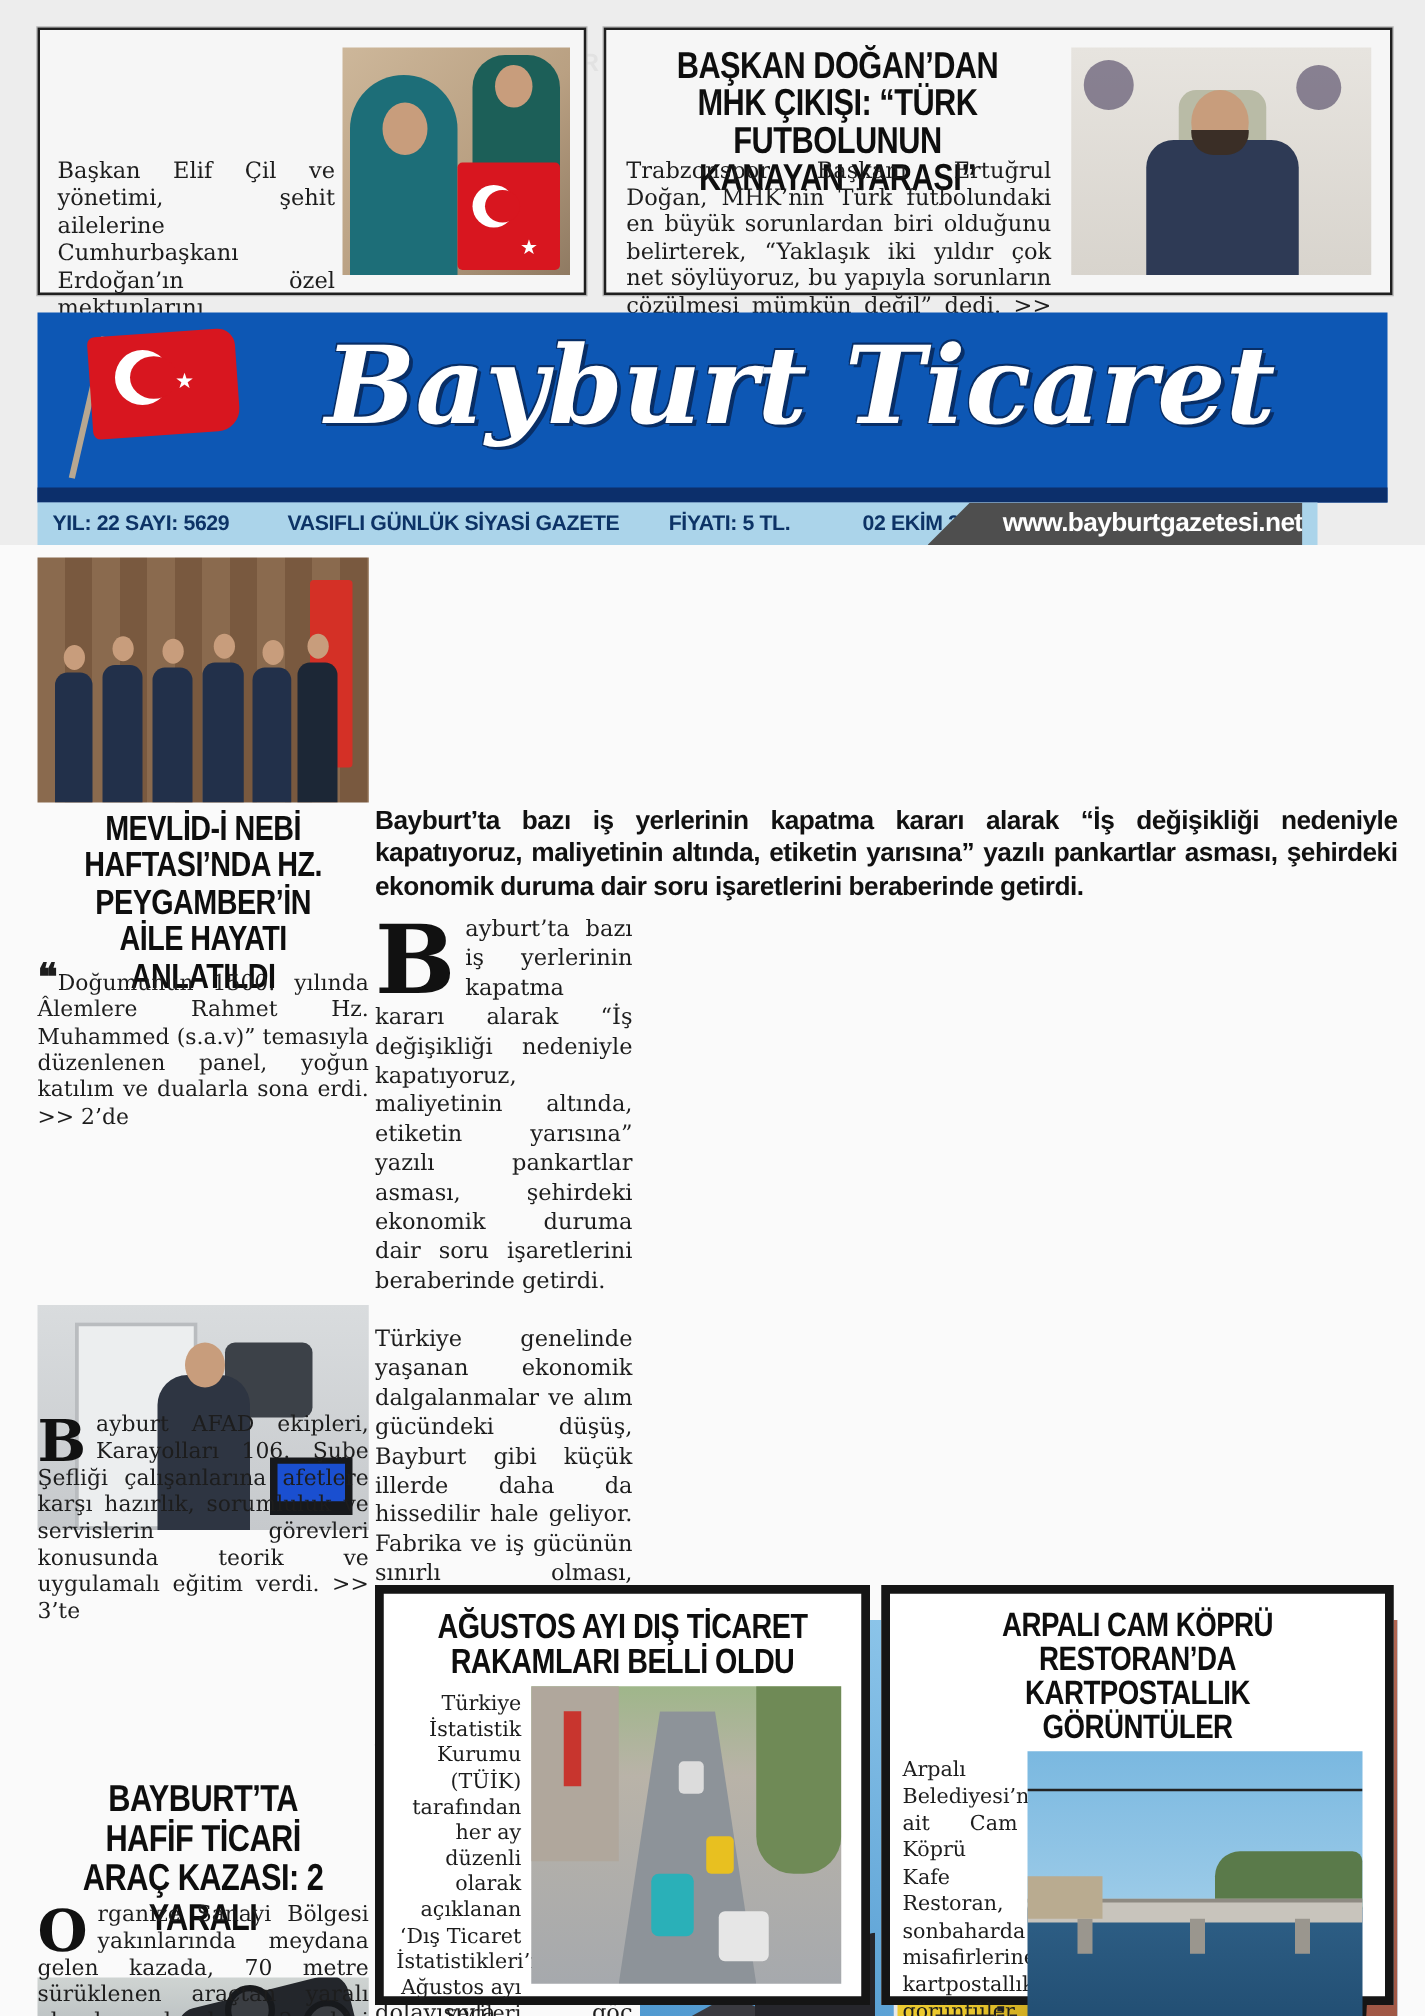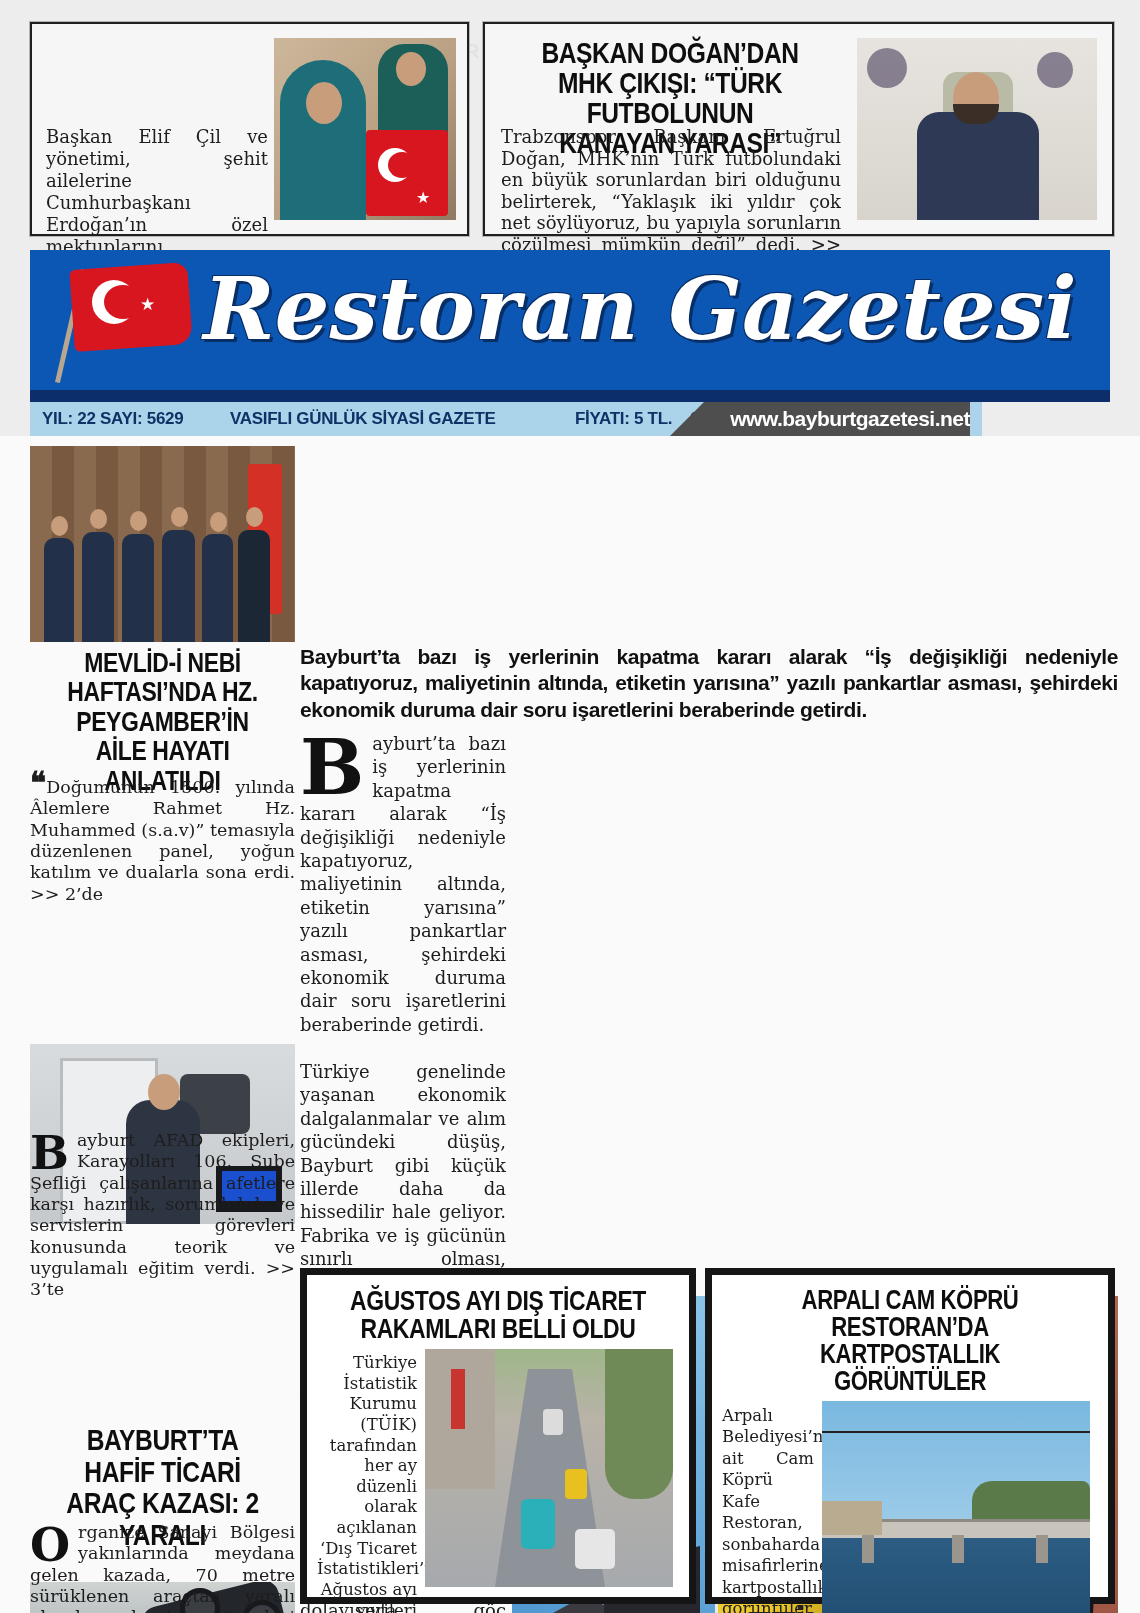--- a/index.html
+++ b/index.html
@@ -16,21 +16,21 @@
   .serif{font-family:"DejaVu Serif",serif;color:#1d1d1d;text-align:justify;}
   
   .topbox{position:absolute;top:22px;height:210px;background:#f6f6f6;border:2px solid #1f1f1f;
           box-shadow:0 0 0 1px #b5b5b5;}
   
   #masthead{position:absolute;left:30px;top:250px;width:1080px;height:140px;background:#0d57b4;
             border-bottom:12px solid #0c2f6b;}
   #mast-title{position:absolute;left:150px;top:8px;width:920px;text-align:center;color:#ffffff;
               font-family:"DejaVu Serif",serif;font-weight:bold;font-style:italic;font-size:86px;
               text-shadow:3px 3px 0 #082e66,-1px -1px 0 #082e66,1px -1px 0 #082e66,-1px 1px 0 #082e66;}
-  #datebar{position:absolute;left:30px;top:402px;width:952px;height:34px;background:#abd4ea;}
+  #datebar{position:absolute;left:30px;top:402px;width:1024px;height:34px;background:#abd4ea;}
   #datebar .txt{color:#0d3366;font-weight:bold;font-size:17px;letter-spacing:-.3px;}
   #site-tab{position:absolute;right:12px;top:0;height:34px;width:300px;background:#4e4e4e;
             clip-path:polygon(34px 0,100% 0,100% 100%,0 100%);display:flex;align-items:center;justify-content:flex-end;}
   #site-tab span{color:#fff;font-weight:bold;font-size:21px;letter-spacing:-.5px;}
   
   #mainarea{position:absolute;left:0;top:436px;width:1140px;height:1177px;background:#fafafa;}
   .photo{position:relative;overflow:hidden;}
   .dropcap{float:left;font-family:"DejaVu Serif",serif;font-weight:bold;color:#111;
            line-height:.78;margin:6px 8px 0 0;}
   
@@ -89,27 +89,27 @@
   </div>
 
   <div id="masthead">
     <div>
       <div class="abs" style="left:38px;top:18px;width:5px;height:116px;background:#b7a791;transform:rotate(13deg);"></div>
       <div class="abs" style="left:42px;top:16px;width:118px;height:82px;background:#d8161f;border-radius:6px 14px 18px 6px;transform:rotate(-4deg);"></div>
       <div class="abs" style="left:62px;top:30px;width:44px;height:44px;background:#fff;border-radius:50%;"></div>
       <div class="abs" style="left:74px;top:35px;width:38px;height:34px;background:#d8161f;border-radius:50%;"></div>
       <div class="abs" style="left:110px;top:44px;color:#fff;font-size:17px;">★</div>
     </div>
-    <div id="mast-title">Restoran Gazetesi</div>
+    <div id="mast-title">Bayburt Ticaret</div>
   </div>
 
   <div id="datebar">
     <span class="abs txt" style="left:12px;top:7px;">YIL: 22 SAYI:  5629</span>
     <span class="abs txt" style="left:200px;top:7px;">VASIFLI GÜNLÜK SİYASİ GAZETE</span>
-    <span class="abs txt" style="left:505px;top:7px;margin-left:40px;">FİYATI: 5 TL.</span>
+    <span class="abs txt" style="left:505px;top:7px;">FİYATI: 5 TL.</span>
     <span class="abs txt" style="left:660px;top:7px;">02 EKİM 2025 PERŞEMBE</span>
     <div id="site-tab">
       <span>www.bayburtgazetesi.net</span>
     </div>
   </div>
 
   <div id="mainarea">
 
     <div class="photo abs" style="left:30px;top:10px;width:265px;height:196px;background:repeating-linear-gradient(90deg,#8a6a4e 0 22px,#79593f 22px 44px);">
       <div class="abs" style="left:218px;top:18px;width:34px;height:150px;background:#d43026;border-radius:3px;"></div>

